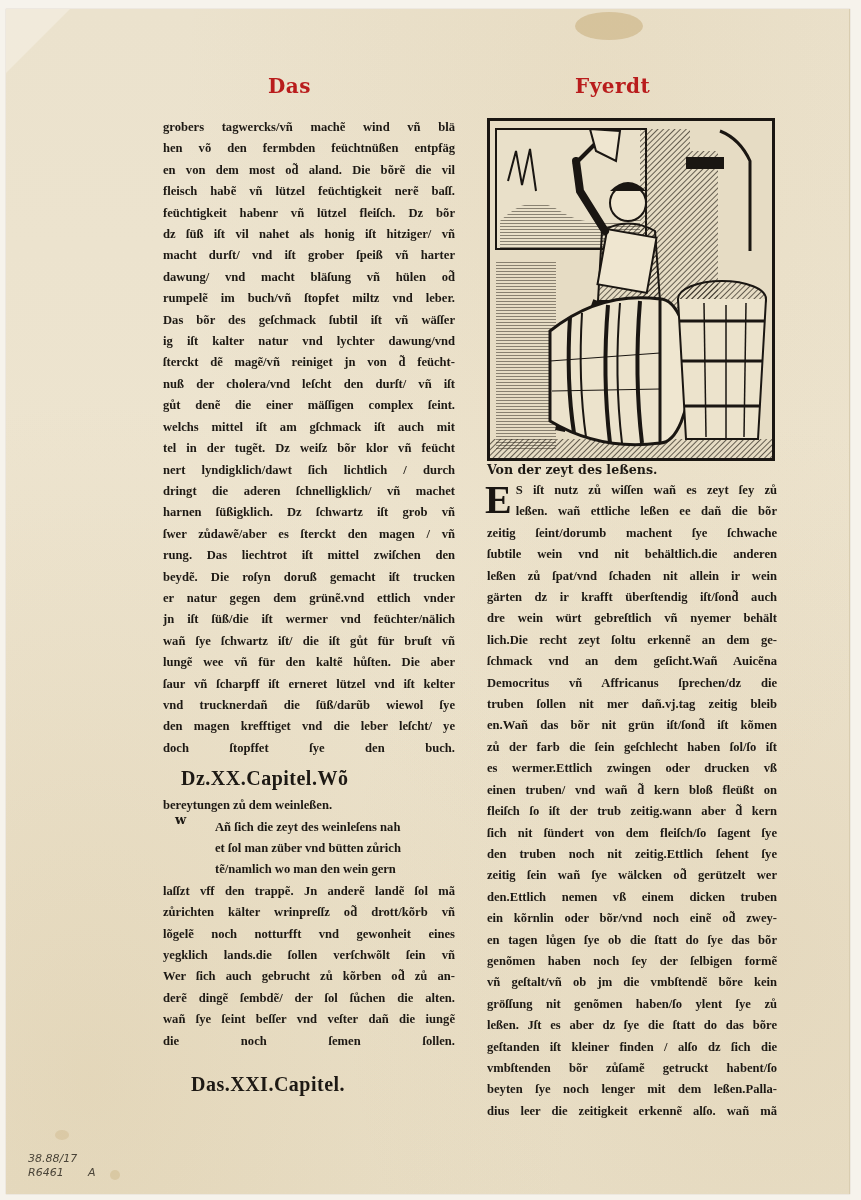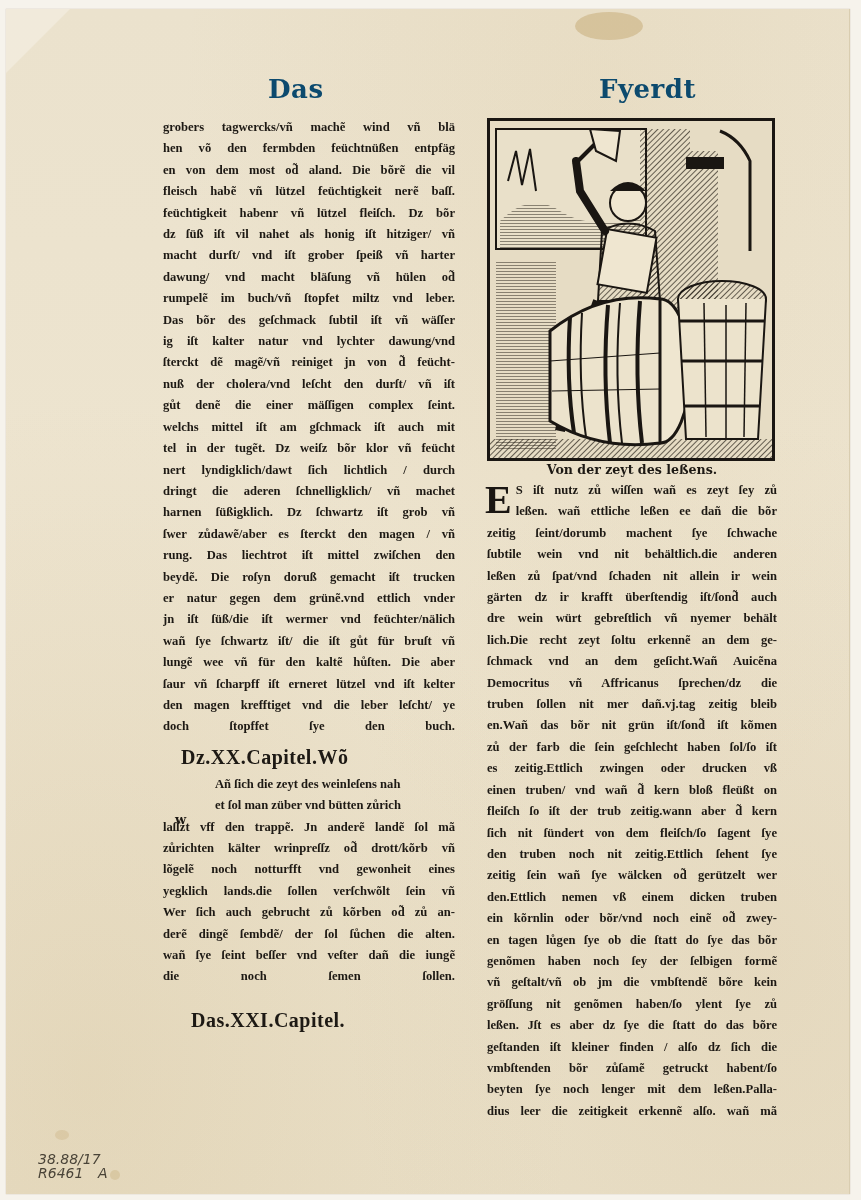--- a/index.html
+++ b/index.html
@@ -29,22 +29,22 @@
   .corner-fold {
     position: absolute; left: 6px; top: 9px;
     width: 0; height: 0;
     border-top: 64px solid rgba(245,240,228,0.6);
     border-right: 64px solid transparent;
   }
   .running-head {
     position: absolute;
     font-family: "DejaVu Serif", serif;
     font-weight: bold;
-    font-size: 26px;
-    color: #0c4a6e;
+    font-size: 20px;
+    color: #b91c1c;
     letter-spacing: 0.5px;
   }
   .col {
     position: absolute;
     font-family: Liberation Serif, serif;
     font-size: 12.6px;
     line-height: 21.4px;
     color: #1d1914;
     font-weight: bold;
   }
@@ -73,54 +73,54 @@
     left: 487px; top: 118px;
     width: 288px; height: 343px;
     border: 3px solid #1a1612;
     box-sizing: border-box;
     background: #e6dcc4;
     overflow: hidden;
   }
   .caption {
     position: absolute;
     left: 487px; top: 462px; width: 290px;
-    text-align: center;
+    text-align: left;
     font-size: 12.6px; font-weight: bold; color: #1d1914;
     font-family: "DejaVu Serif", serif;
   }
   .dropcap {
     float: left;
     font-size: 40px;
     line-height: 36px;
     font-weight: bold;
     margin: 2px 4px 0 -2px;
     color: #1a1612;
   }
   .annotation {
     position: absolute;
-    left: 38px; top: 1152px;
+    left: 28px; top: 1152px;
     font-family: "DejaVu Sans", sans-serif;
-    font-size: 14px;
+    font-size: 11px;
     color: #4a4438;
     line-height: 14px;
     font-style: italic;
   }
   .annotation .a-mark { position: absolute; left: 60px; top: 14px; }
 </style>
 </head>
 <body>
 
 <div class="sheet"></div>
 <div class="corner-fold"></div>
 <div class="stain" style="left:575px;top:12px;width:68px;height:28px;opacity:.7"></div>
 <div class="stain" style="left:55px;top:1130px;width:14px;height:10px;opacity:.4"></div>
 <div class="stain" style="left:110px;top:1170px;width:10px;height:10px;opacity:.45"></div>
 
 <div class="running-head" style="left:268px;top:74px;">Das</div>
-<div class="running-head" style="left:575px;top:74px;margin-left:24px;">Fyerdt</div>
+<div class="running-head" style="left:575px;top:74px;">Fyerdt</div>
 
 <div class="col left-col">
   <div id="left-top">
       <span class="line justify">grobers tagwercks/vñ machẽ wind vñ blä</span>
       <span class="line justify">hen võ den fermbden feüchtnüßen entpfäg</span>
       <span class="line justify">en von dem most od̃ aland. Die bõrẽ die vil</span>
       <span class="line justify">fleisch habẽ vñ lützel feüchtigkeit nerẽ baſſ.</span>
       <span class="line justify">feüchtigkeit habenr vñ lützel fleiſch. Dz bõr</span>
       <span class="line justify">dz ſüß iſt vil nahet als honig iſt hitziger/ vñ</span>
       <span class="line justify">macht durſt/ vnd iſt grober ſpeiß vñ harter</span>
@@ -137,27 +137,30 @@
       <span class="line justify">dringt die aderen ſchnelligklich/ vñ machet</span>
       <span class="line justify">harnen ſüßigklich. Dz ſchwartz iſt grob vñ</span>
       <span class="line justify">ſwer zůdawẽ/aber es ſterckt den magen / vñ</span>
       <span class="line justify">rung. Das liechtrot iſt mittel zwiſchen den</span>
       <span class="line justify">beydẽ. Die roſyn doruß gemacht iſt trucken</span>
       <span class="line justify">er natur gegen dem grünẽ.vnd ettlich vnder</span>
       <span class="line justify">jn iſt ſüß/die iſt wermer vnd feüchter/nälich</span>
       <span class="line justify">wañ ſye ſchwartz iſt/ die iſt gůt für bruſt vñ</span>
       <span class="line justify">lungẽ wee vñ für den kaltẽ hůſten. Die aber</span>
       <span class="line justify">ſaur vñ ſcharpff iſt erneret lützel vnd iſt kelter</span>
+      <span class="line justify">vnd trucknerdañ die ſüß/darũb wiewol ſye</span>
       <span class="line justify">den magen krefftiget vnd die leber leſcht/ ye</span>
       <span class="line justify">doch ſtopffet ſye den buch.</span>
     </div>
   <div class="chapter-head" style="padding-left:18px;">Dz.XX.Capitel.Wõ</div>
+  <span class="line">bereytungen zů dem weinleßen.</span>
   <div id="left-indented">
       <span class="line indent">Añ ſich die zeyt des weinleſens nah</span>
       <span class="line indent">et ſol man züber vnd bütten zůrich</span>
+      <span class="line indent">tẽ/namlich wo man den wein gern</span>
     </div>
   <div id="left-bottom">
       <span class="line justify">laſſzt vff den trappẽ. Jn anderẽ landẽ ſol mã</span>
       <span class="line justify">zůrichten kälter wrinpreſſz od̃ drott/kõrb vñ</span>
       <span class="line justify">lõgelẽ noch notturfft vnd gewonheit eines</span>
       <span class="line justify">yegklich lands.die ſollen verſchwõlt ſein vñ</span>
       <span class="line justify">Wer ſich auch gebrucht zů kõrben od̃ zů an-</span>
       <span class="line justify">derẽ dingẽ ſembdẽ/ der ſol ſůchen die alten.</span>
       <span class="line justify">wañ ſye ſeint beſſer vnd veſter dañ die iungẽ</span>
       <span class="line justify">die noch ſemen ſollen.</span>
@@ -231,21 +234,21 @@
       <span class="line justify">ſubtile wein vnd nit behältlich.die anderen</span>
       <span class="line justify">leßen zů ſpat/vnd ſchaden nit allein ir wein</span>
       <span class="line justify">gärten dz ir krafft überſtendig iſt/ſond̃ auch</span>
       <span class="line justify">dre wein würt gebreſtlich vñ nyemer behält</span>
       <span class="line justify">lich.Die recht zeyt ſoltu erkennẽ an dem ge-</span>
       <span class="line justify">ſchmack vnd an dem geſicht.Wañ Auicẽna</span>
       <span class="line justify">Democritus vñ Affricanus ſprechen/dz die</span>
       <span class="line justify">truben ſollen nit mer dañ.vj.tag zeitig bleib</span>
       <span class="line justify">en.Wañ das bõr nit grün iſt/ſond̃ iſt kõmen</span>
       <span class="line justify">zů der farb die ſein geſchlecht haben ſol/ſo iſt</span>
-      <span class="line justify">es zeitig.Ettlich zwingen oder drucken vß</span>
+      <span class="line justify">es wermer.Ettlich zwingen oder drucken vß</span>
       <span class="line justify">einen truben/ vnd wañ d̃ kern bloß fleüßt on</span>
       <span class="line justify">fleiſch ſo iſt der trub zeitig.wann aber d̃ kern</span>
       <span class="line justify">ſich nit ſündert von dem fleiſch/ſo ſagent ſye</span>
       <span class="line justify">den truben noch nit zeitig.Ettlich ſehent ſye</span>
       <span class="line justify">zeitig ſein wañ ſye wälcken od̃ gerützelt wer</span>
       <span class="line justify">den.Ettlich nemen vß einem dicken truben</span>
       <span class="line justify">ein kõrnlin oder bõr/vnd noch einẽ od̃ zwey-</span>
       <span class="line justify">en tagen lůgen ſye ob die ſtatt do ſye das bõr</span>
       <span class="line justify">genõmen haben noch ſey der ſelbigen formẽ</span>
       <span class="line justify">vñ geſtalt/vñ ob jm die vmbſtendẽ bõre kein</span>

